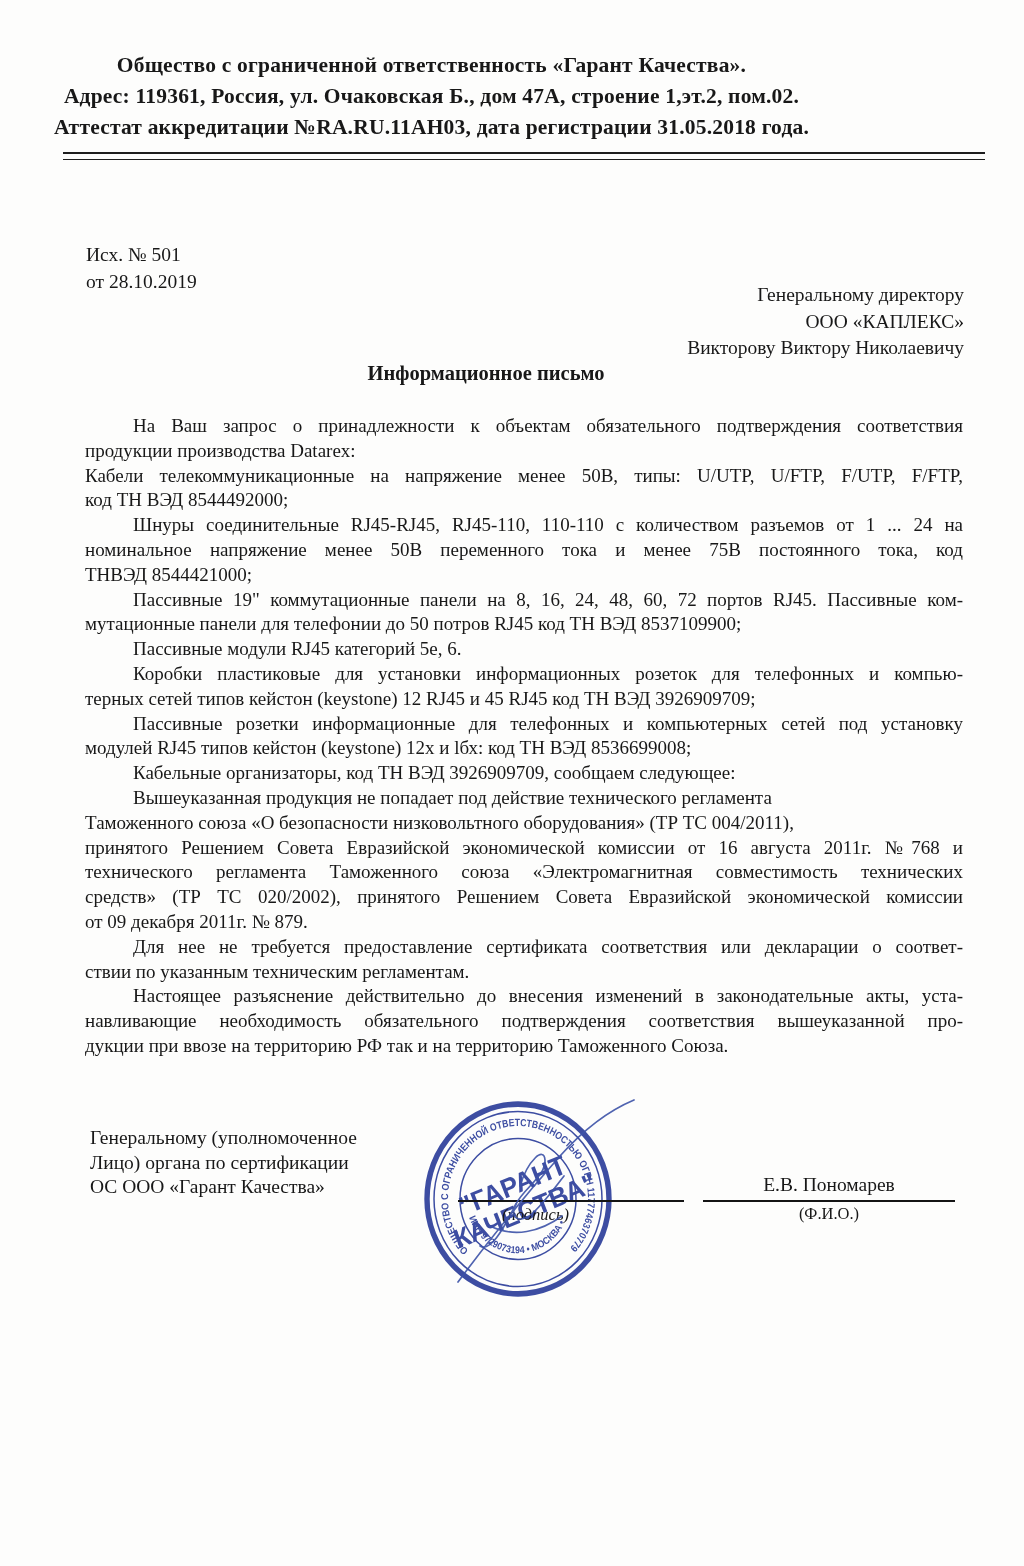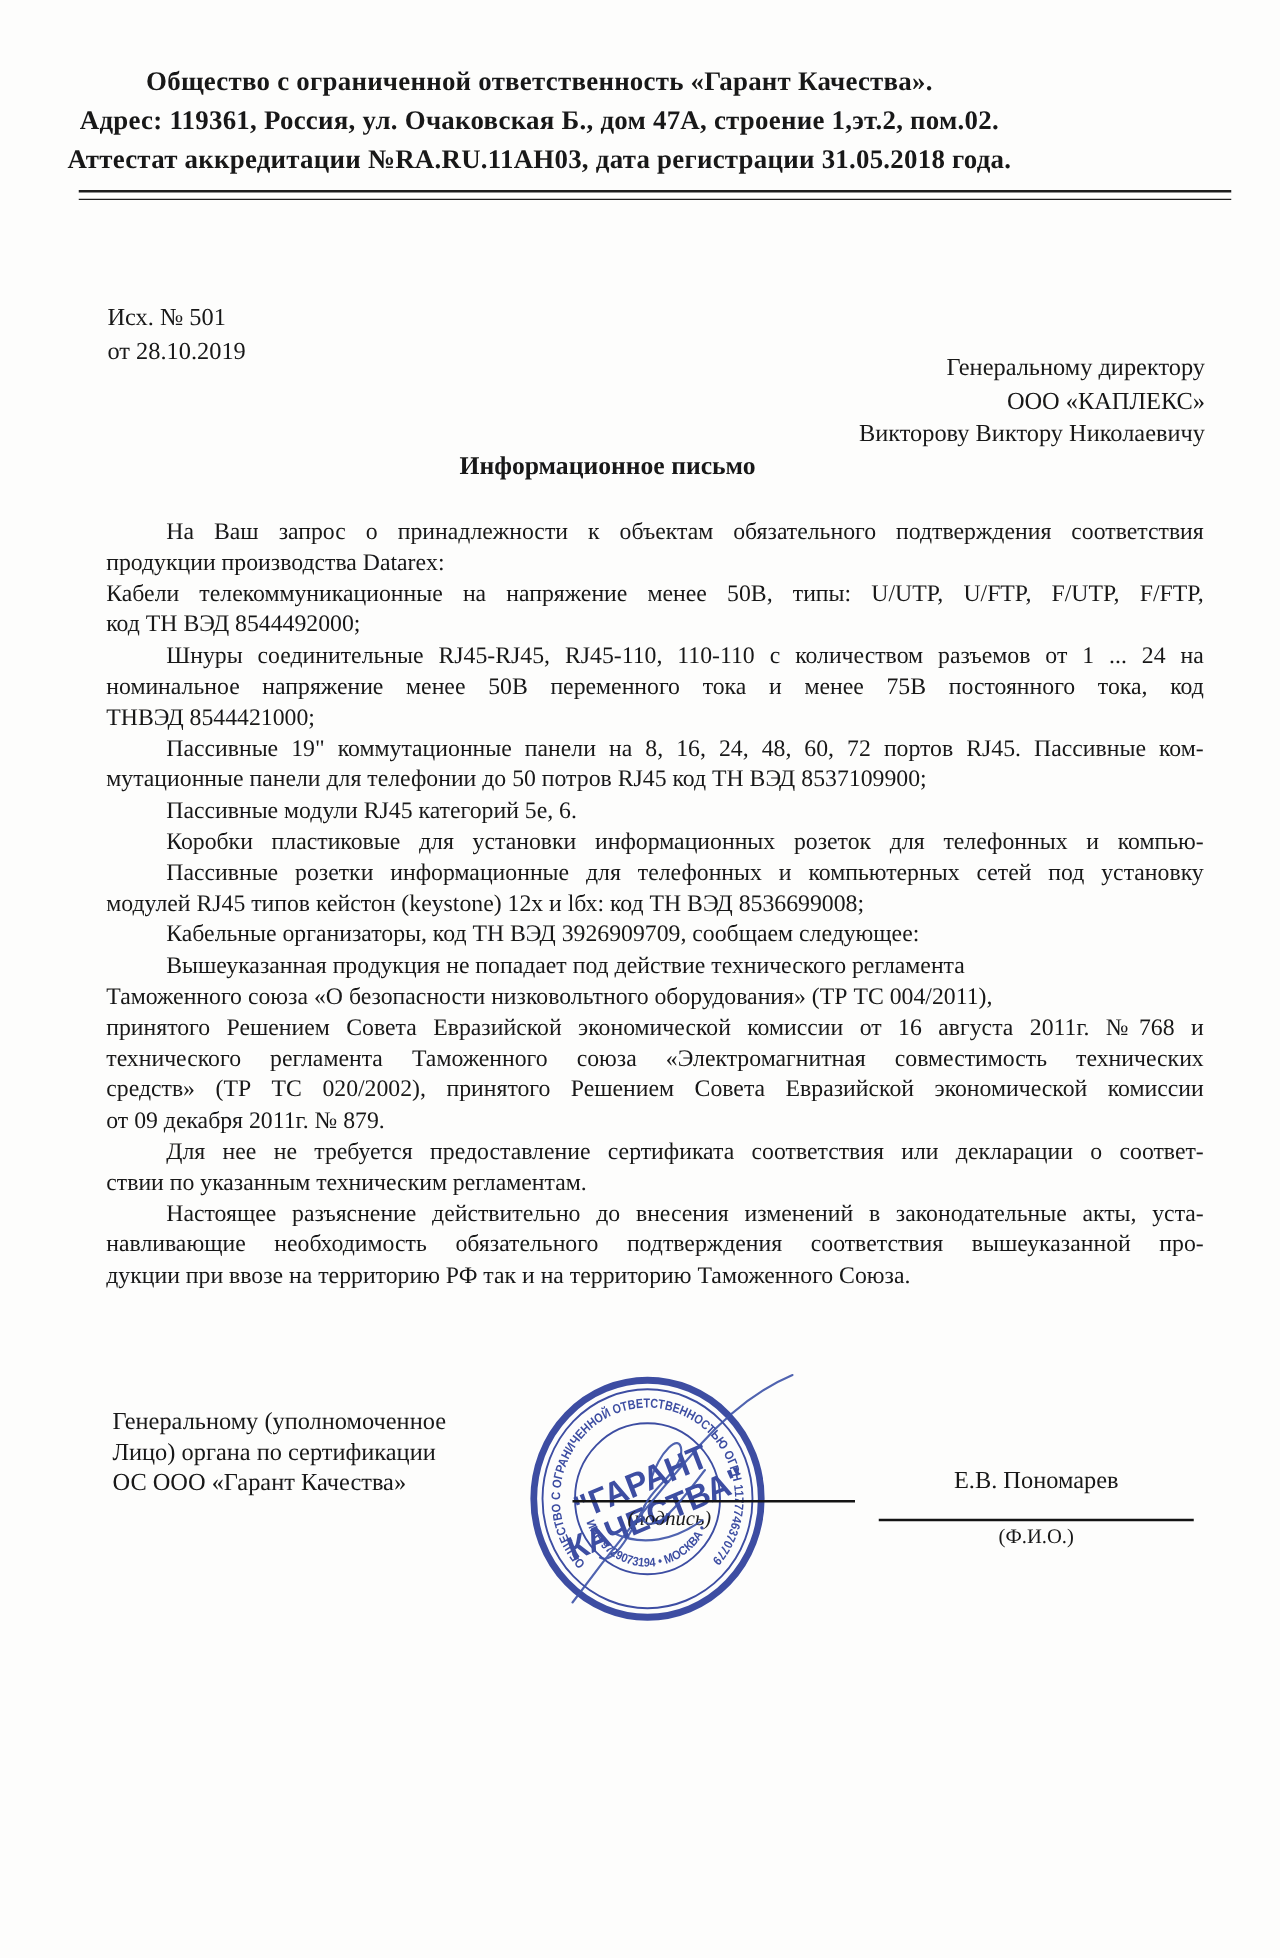--- a/index.html
+++ b/index.html
@@ -35,21 +35,21 @@
   #body-text{top:414px;left:85px;width:878px;font-size:19px;}
   .bl{line-height:24.8px;text-align:left;}
   .bl.fill{text-align:justify;text-align-last:justify;}
   .bl.indent{text-indent:48px;}
 
   
   #sig-left{top:1126px;left:90px;font-size:19.5px;line-height:24.5px;}
   #sign-line{top:1200px;left:458px;width:226px;height:0;border-top:2px solid #141414;z-index:5;}
   #sign-caption{top:1205px;left:502px;font-size:16.5px;z-index:5;font-style:italic;}
   #fio-block{top:1174px;left:703px;width:252px;text-align:center;z-index:5;}
-  #fio-name{font-size:19.5px;border-bottom:2px solid #141414;padding-bottom:19px;}
+  #fio-name{font-size:19.5px;border-bottom:2px solid #141414;padding-bottom:4px;}
   #fio-caption{font-size:16.5px;padding-top:2px;}
 
   #stamp{top:1100px;left:423px;width:190px;height:198px;z-index:3;opacity:.92;}
   #autograph{top:1086px;left:428px;width:240px;height:215px;z-index:6;opacity:.9;}
 
   .stamp-ring{fill:none;stroke:var(--stamp-blue);}
   .stamp-text{fill:var(--stamp-blue);font-family:"Liberation Sans","DejaVu Sans",sans-serif;font-weight:bold;}
   .pen{fill:none;stroke:#3d53a8;stroke-width:1.7;stroke-linecap:round;}
 </style>
 </head>
@@ -81,20 +81,21 @@
     <div class="bl">продукции производства Datarex:</div>
     <div class="bl fill">Кабели телекоммуникационные на напряжение менее 50В, типы: U/UTP, U/FTP, F/UTP, F/FTP,</div>
     <div class="bl">код ТН ВЭД 8544492000;</div>
     <div class="bl indent fill">Шнуры соединительные RJ45-RJ45, RJ45-110, 110-110 с количеством разъемов от 1 ... 24 на</div>
     <div class="bl fill">номинальное напряжение менее 50В переменного тока и менее 75В постоянного тока, код</div>
     <div class="bl">ТНВЭД 8544421000;</div>
     <div class="bl indent fill">Пассивные 19" коммутационные панели на 8, 16, 24, 48, 60, 72 портов RJ45. Пассивные ком-</div>
     <div class="bl">мутационные панели для телефонии до 50 потров RJ45 код ТН ВЭД 8537109900;</div>
     <div class="bl indent">Пассивные модули RJ45 категорий 5е, 6.</div>
     <div class="bl indent fill">Коробки пластиковые для установки информационных розеток для телефонных и компью-</div>
+    <div class="bl">терных сетей типов кейстон (keystone) 12 RJ45 и 45 RJ45 код ТН ВЭД 3926909709;</div>
     <div class="bl indent fill">Пассивные розетки информационные для телефонных и компьютерных сетей под установку</div>
     <div class="bl">модулей RJ45 типов кейстон (keystone) 12х и lбх: код ТН ВЭД 8536699008;</div>
     <div class="bl indent">Кабельные организаторы, код ТН ВЭД 3926909709, сообщаем следующее:</div>
     <div class="bl indent">Вышеуказанная продукция не попадает под действие технического регламента</div>
     <div class="bl">Таможенного союза «О безопасности низковольтного оборудования» (ТР ТС 004/2011),</div>
     <div class="bl fill">принятого Решением Совета Евразийской экономической комиссии от 16 августа 2011г. №768 и</div>
     <div class="bl fill">технического регламента Таможенного союза «Электромагнитная совместимость технических</div>
     <div class="bl fill">средств» (ТР ТС 020/2002), принятого Решением Совета Евразийской экономической комиссии</div>
     <div class="bl">от 09 декабря 2011г. № 879.</div>
     <div class="bl indent fill">Для нее не требуется предоставление сертификата соответствия или декларации о соответ-</div>

